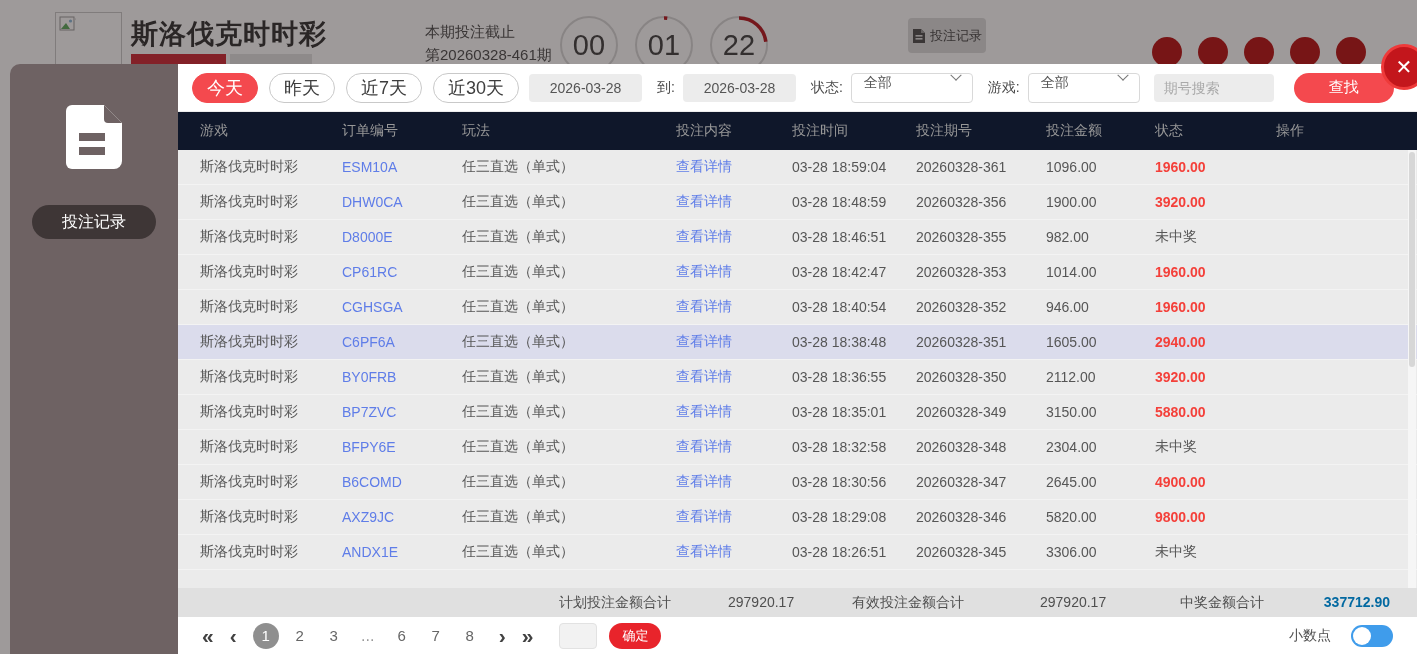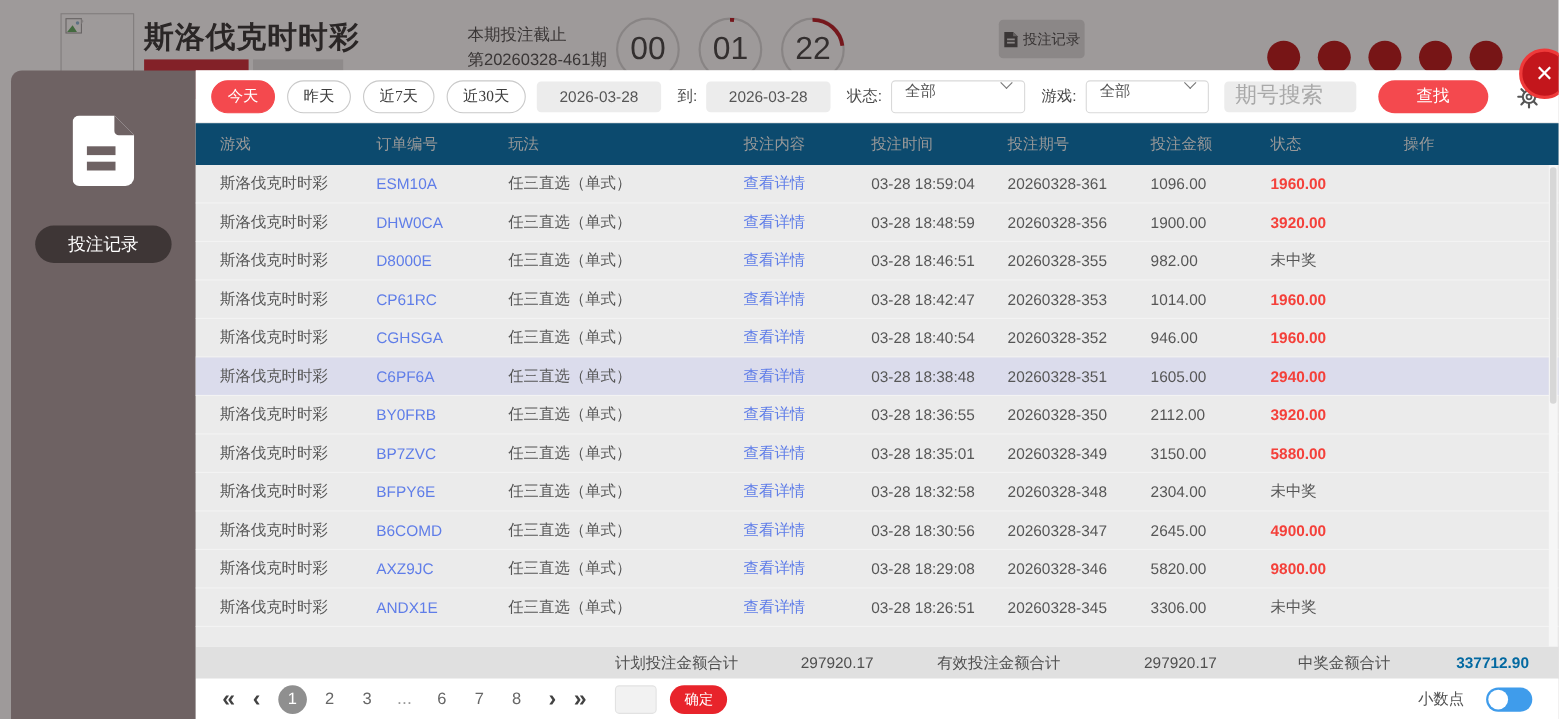--- a/index.html
+++ b/index.html
@@ -37,42 +37,42 @@
   .sb-item { width:124px; height:34px; border-radius:17px; display:flex; align-items:center; justify-content:center;
              color:#fff; font-size:16px; cursor:pointer; }
   .sb-item.active { background:#3e3636; }
   .panel { position:absolute; left:178px; top:64px; width:1239px; height:590px; background:#fff;
            z-index:10; border-top-right-radius:6px; }
   
   .filter-bar { height:48px; display:flex; align-items:center; padding-left:14px; background:#fff;
                 border-bottom:1px solid #ececec; }
   .filter-bar > * { flex-shrink:0; }
   .pill { height:30px; border-radius:15px; border:1px solid #c9c9c9; background:#fff; color:#3d3d3d;
-          font-size:14px; padding:0 14px; cursor:pointer; font-family:Liberation Serif, serif; }
+          font-size:18px; padding:0 14px; cursor:pointer; font-family:Liberation Sans, sans-serif; }
   .pill.active { background:#f4494e; border-color:#f4494e; color:#fff; }
   .pill + .pill { margin-left:11px; }
   .date-input { width:113px; height:28px; background:#ececec; border:none; border-radius:4px; text-align:center;
                 font-size:14px; color:#555; font-family:inherit; margin-left:10px; }
   .flt-label { font-size:14px; color:#4a4a4a; margin-left:15px; }
   .select { width:122px; height:30px; border:1px solid #d9d9d9; border-radius:4px; background:#fff;
             display:flex; align-items:flex-start; justify-content:space-between; padding:0 12px; margin-left:8px;
             font-size:14px; color:#555; cursor:pointer; }
   .select.small { width:112px; }
   .chev { width:8px; height:8px; border-right:1.5px solid #777; border-bottom:1.5px solid #777;
           transform:rotate(45deg) translate(-2px,-2px); }
   .search-input { width:120px; height:28px; background:#ececec; border:none; border-radius:4px; padding:0 10px;
-                  font-size:20px; color:#555; font-family:inherit; margin-left:14px; }
+                  font-size:14px; color:#555; font-family:inherit; margin-left:14px; }
   .search-input::placeholder { color:#a9a9a9; }
   .search-btn { width:100px; height:30px; border-radius:15px; border:none; background:#f4494e; color:#fff;
                 font-size:15px; margin-left:20px; cursor:pointer; font-family:inherit; }
   .gear { margin-left:24px; background:none; border:none; cursor:pointer; display:flex; }
   
   .tgrid { display:grid; grid-template-columns:142px 120px 214px 116px 124px 130px 109px 121px 1fr;
            padding:0 26px 0 22px; align-items:center; }
-  .thead { height:38px; background:#0c4a6e; color:#989898; font-size:14px; }
+  .thead { height:38px; background:#0f172a; color:#989898; font-size:14px; }
   .thead .r, .trow .amount, .trow .status, .trow .action { text-align:left; }
   .tbody { height:438px; background:#ebebeb; position:relative; }
   .trow { height:35px; font-size:14px; color:#565656; border-bottom:1px solid #f3f3f3; }
   .trow.hl { background:#dbdcec; }
   .link { color:#5f7de8; text-decoration:none; cursor:pointer; }
   .status.win { color:#f4403a; font-weight:bold; }
   
   .scroll-track { position:absolute; right:1px; top:0; width:8px; height:438px; background:#f6f6f6; }
   .scroll-thumb { position:absolute; left:1px; top:2px; width:6px; height:215px; border-radius:3px; background:#d7d7d7; }
   

